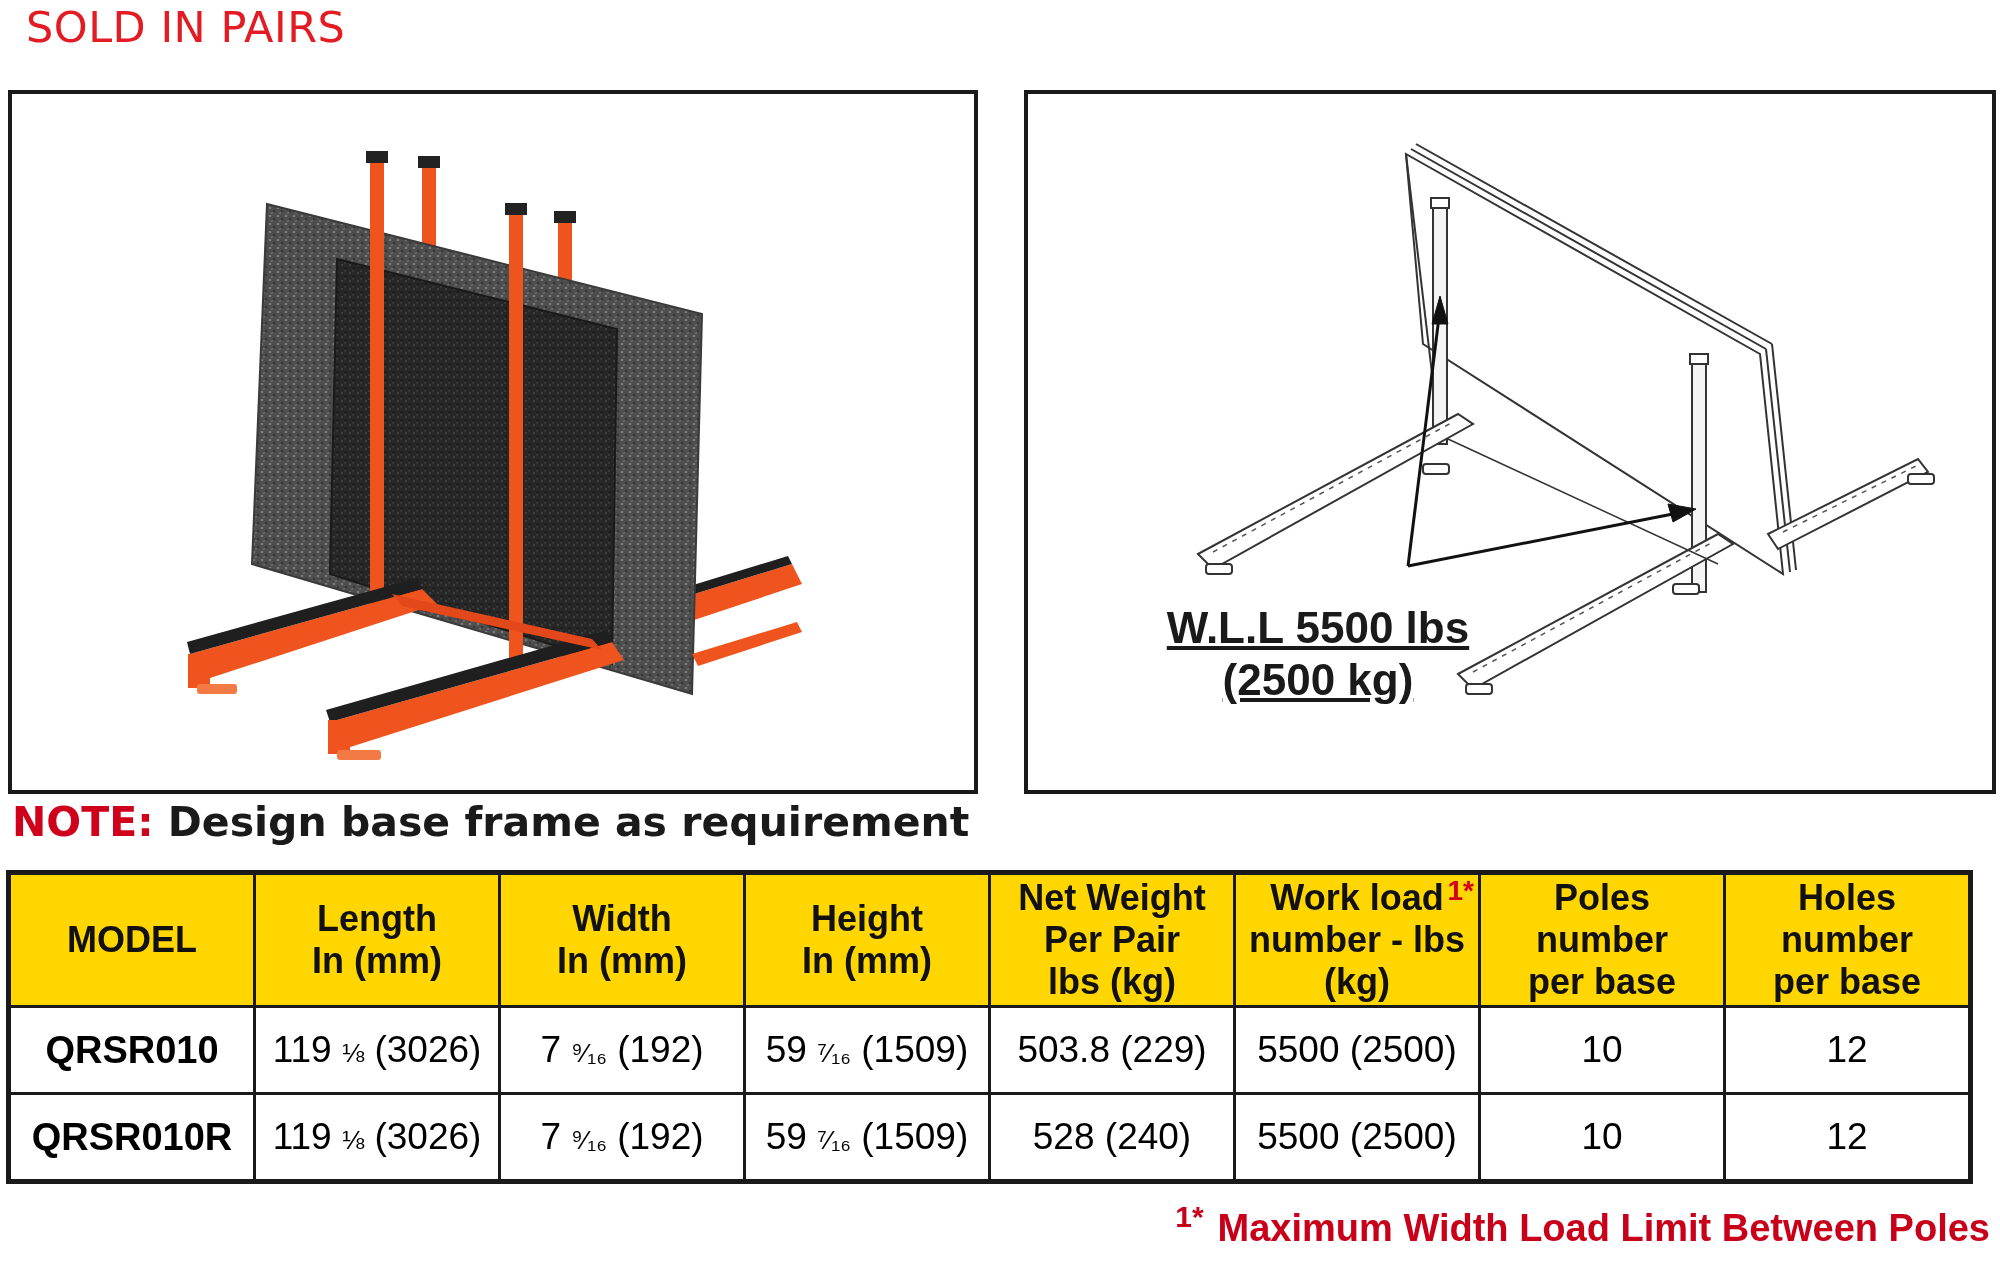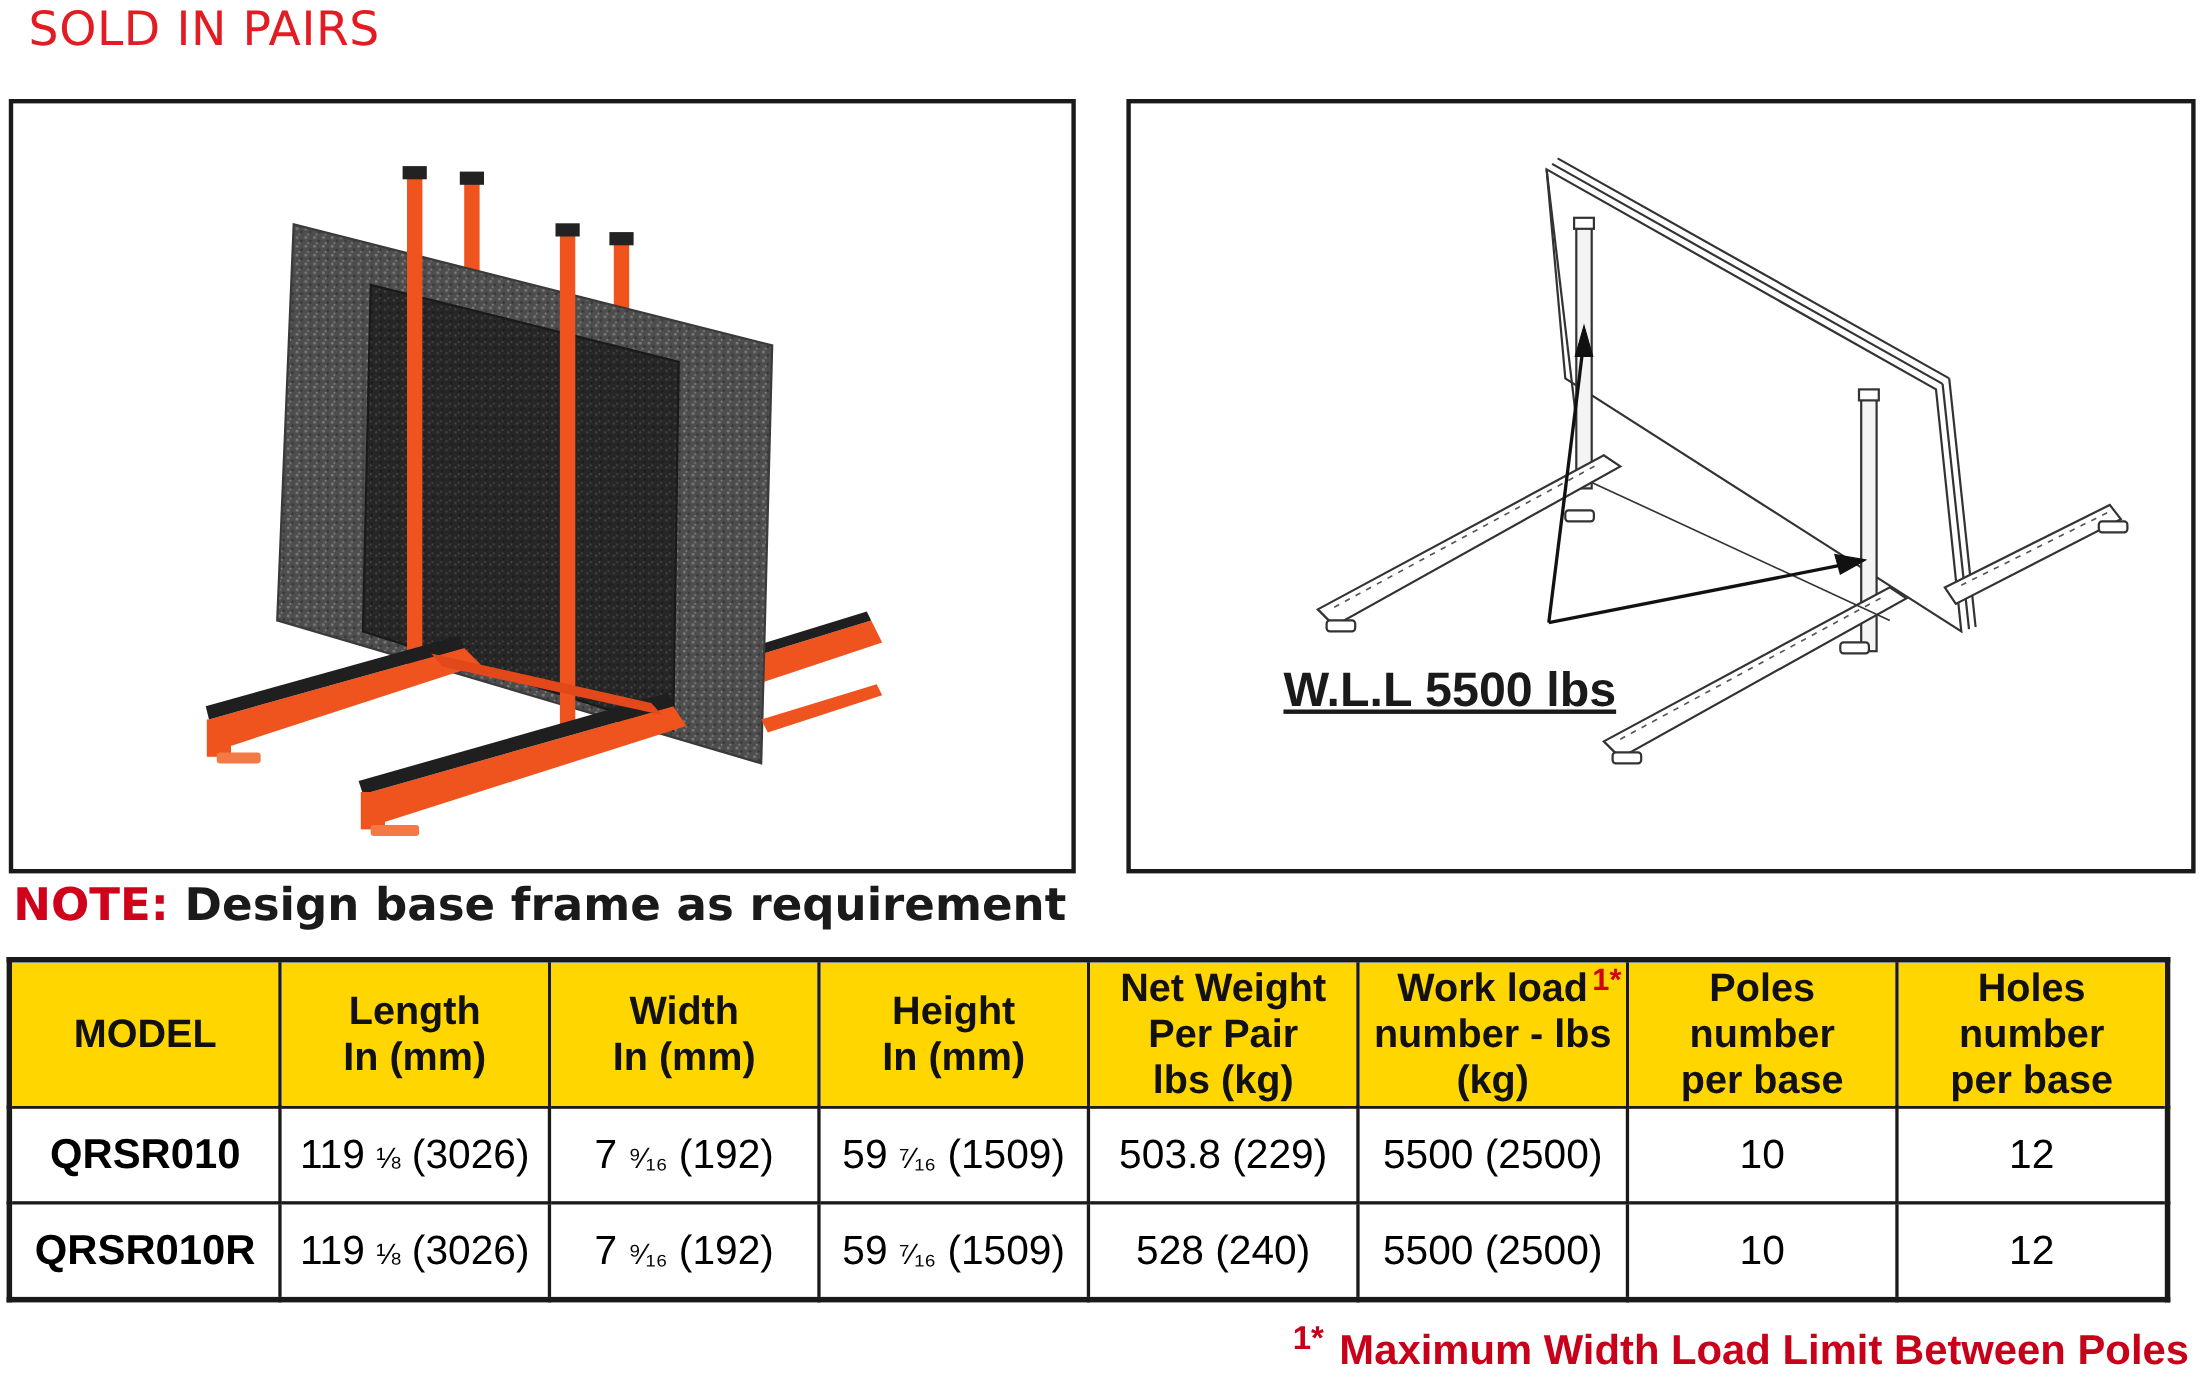--- a/index.html
+++ b/index.html
@@ -111,20 +111,21 @@
 
     <g stroke="#111" stroke-width="3" fill="#111">
       <line x1="380" y1="472" x2="412" y2="215"></line>
       <polygon points="412,202 404,230 420,230" stroke-width="1"></polygon>
       <line x1="380" y1="472" x2="655" y2="418"></line>
       <polygon points="668,415 640,410 645,428" stroke-width="1"></polygon>
     </g>
   </svg>
   <div class="wll">
     <div>W.L.L 5500 lbs</div>
+    <div>(2500 kg)</div>
   </div>
 </div>
 
 <div class="note"><span class="note-label">NOTE:</span><span> Design base frame as requirement</span></div>
 
 <table class="spec">
   <colgroup>
     <col style="width:246px">
       <col style="width:245px">
       <col style="width:245px">

